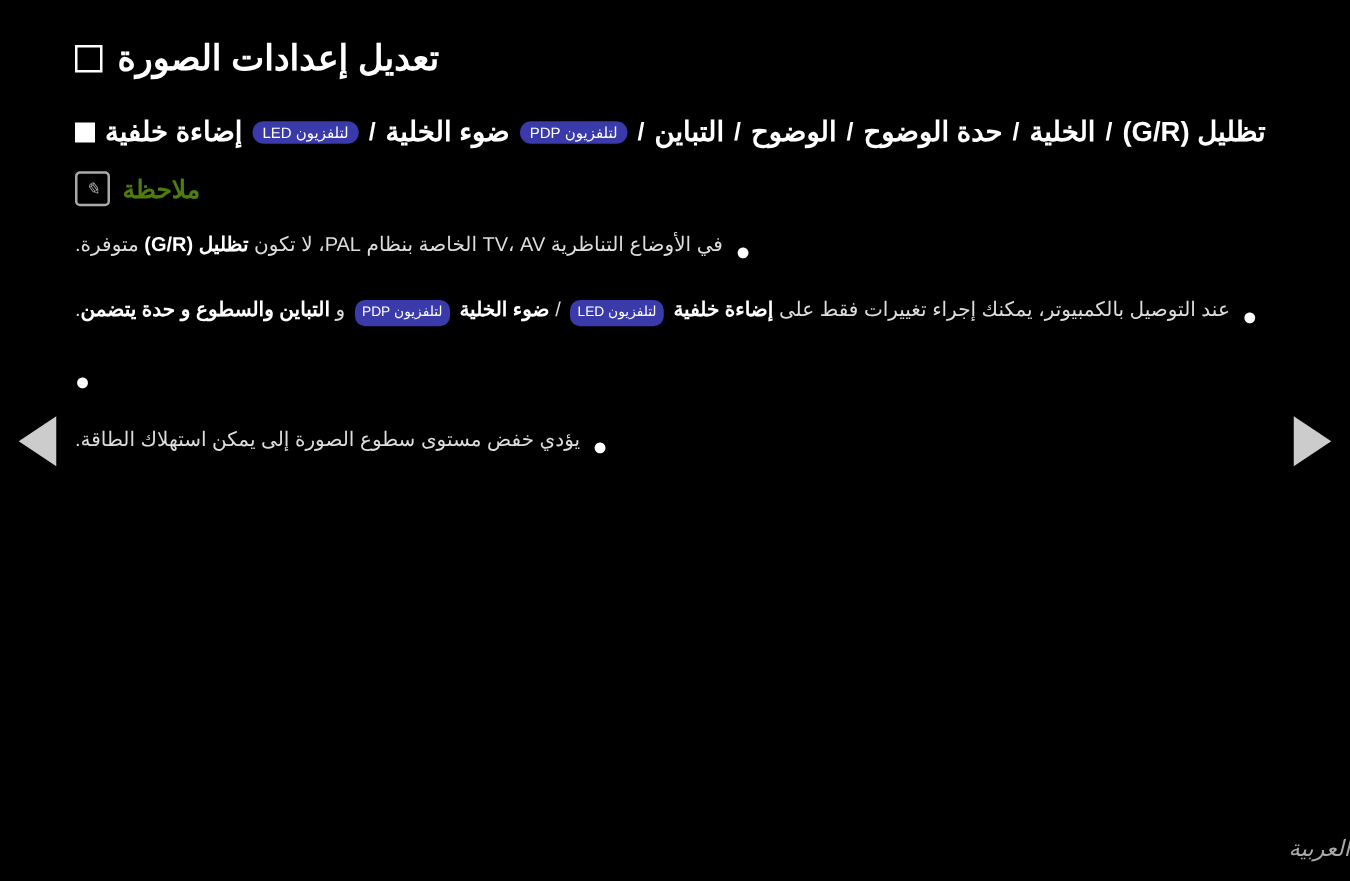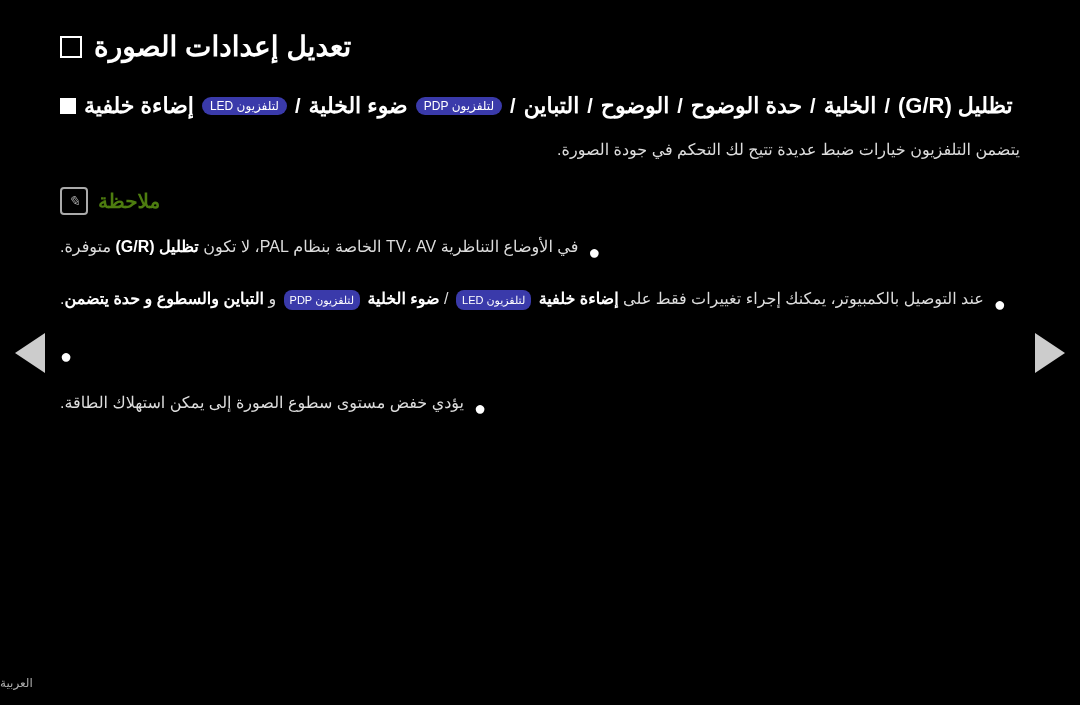--- a/index.html
+++ b/index.html
@@ -238,23 +238,24 @@
       border-bottom: 20px solid transparent;
       border-left: 30px solid #cccccc;
     }
 
     
     .footer {
       position: absolute;
       bottom: 15px;
       left: 0;
       right: 0;
-      text-align: left;
-      font-size: 12px;
+      text-align: right;
+      font-size: 18px;
       color: #aaaaaa;
+      font-style: italic;
     }
   </style>
 </head>
 <body>
 
 <div class="page-container">
 
   <div class="title-row">
     <span class="title-text">تعديل إعدادات الصورة</span>
     <span class="title-icon"></span>
@@ -274,21 +275,20 @@
       <span class="slash">/</span>
       <span class="badge-pdp">لتلفزيون PDP</span>
       <span class="heading-bold">ضوء الخلية</span>
       <span class="slash">/</span>
       <span class="badge-led">لتلفزيون LED</span>
       <span class="heading-bold">إضاءة خلفية</span>
       <span class="heading-icon-square"></span>
     </div>
   </div>
 
-  <div class="description">يتضمن التلفزيون خيارات ضبط عديدة تتيح لك التحكم في جودة الصورة.</div>
 
   <div class="note-row">
     <span class="note-label">ملاحظة</span>
     <div class="note-icon">✎</div>
   </div>
 
   <ul class="bullets">
 
     <li class="bullet-item">
       <span class="bullet-dot">●</span>

